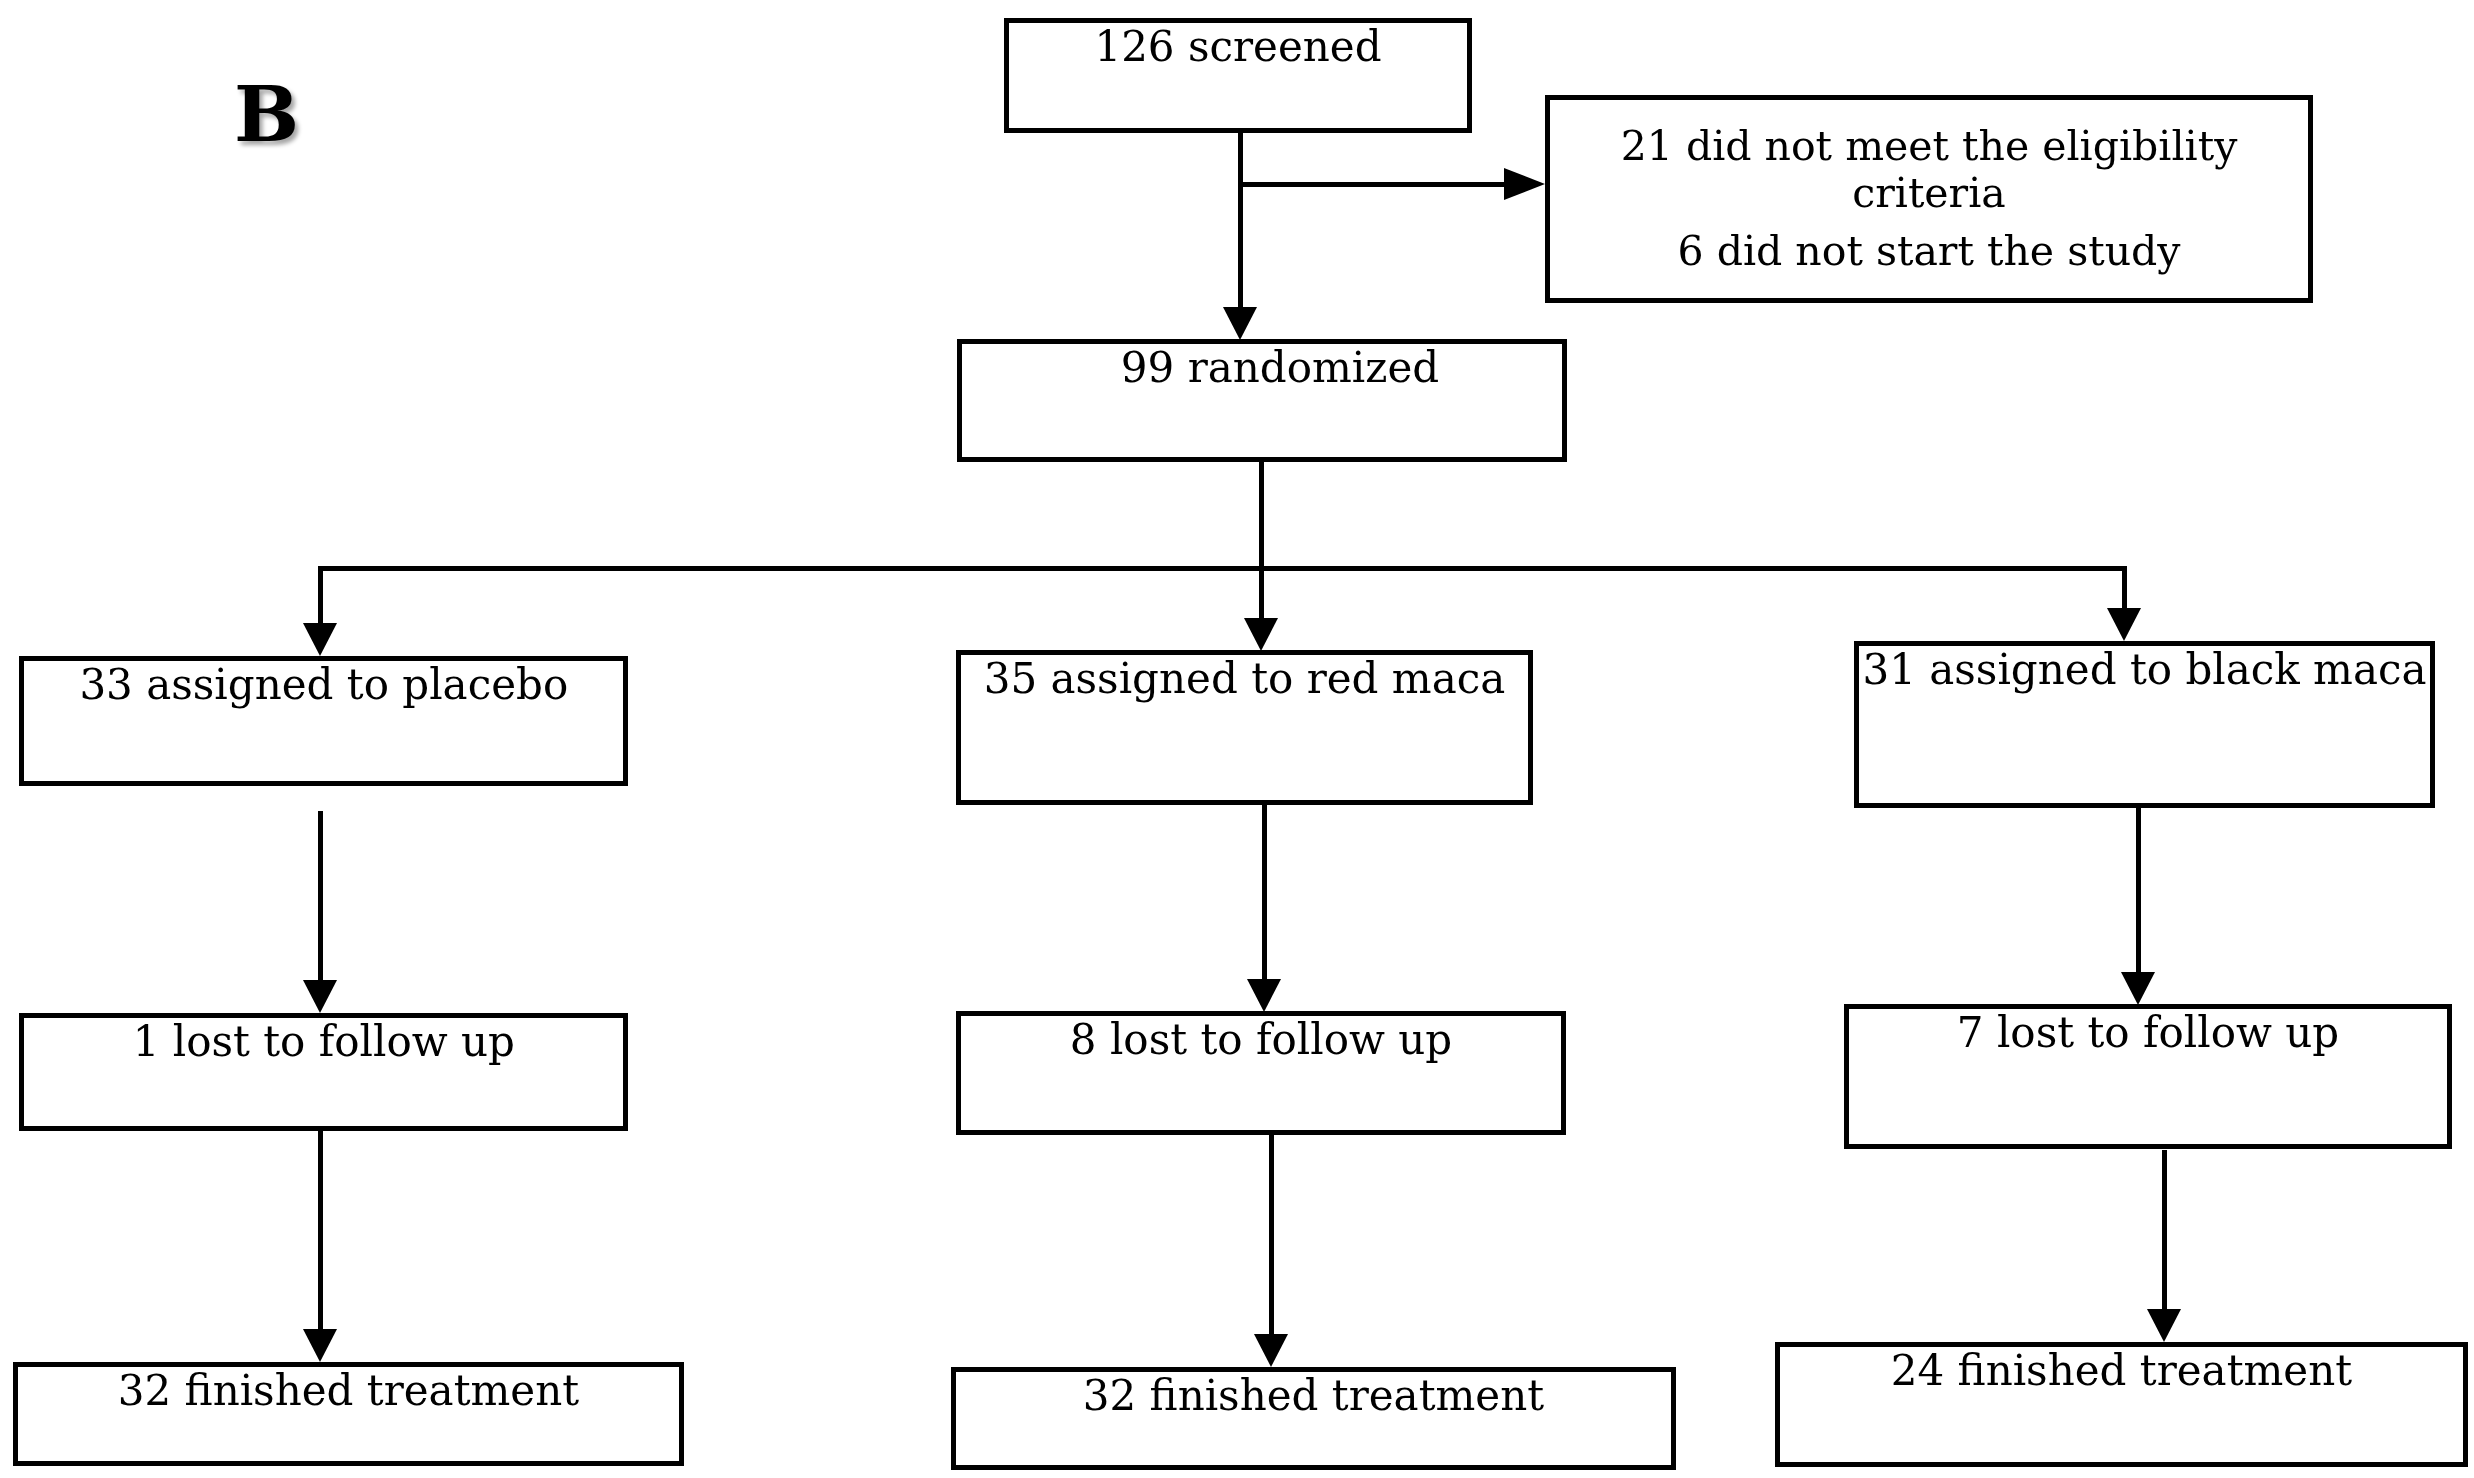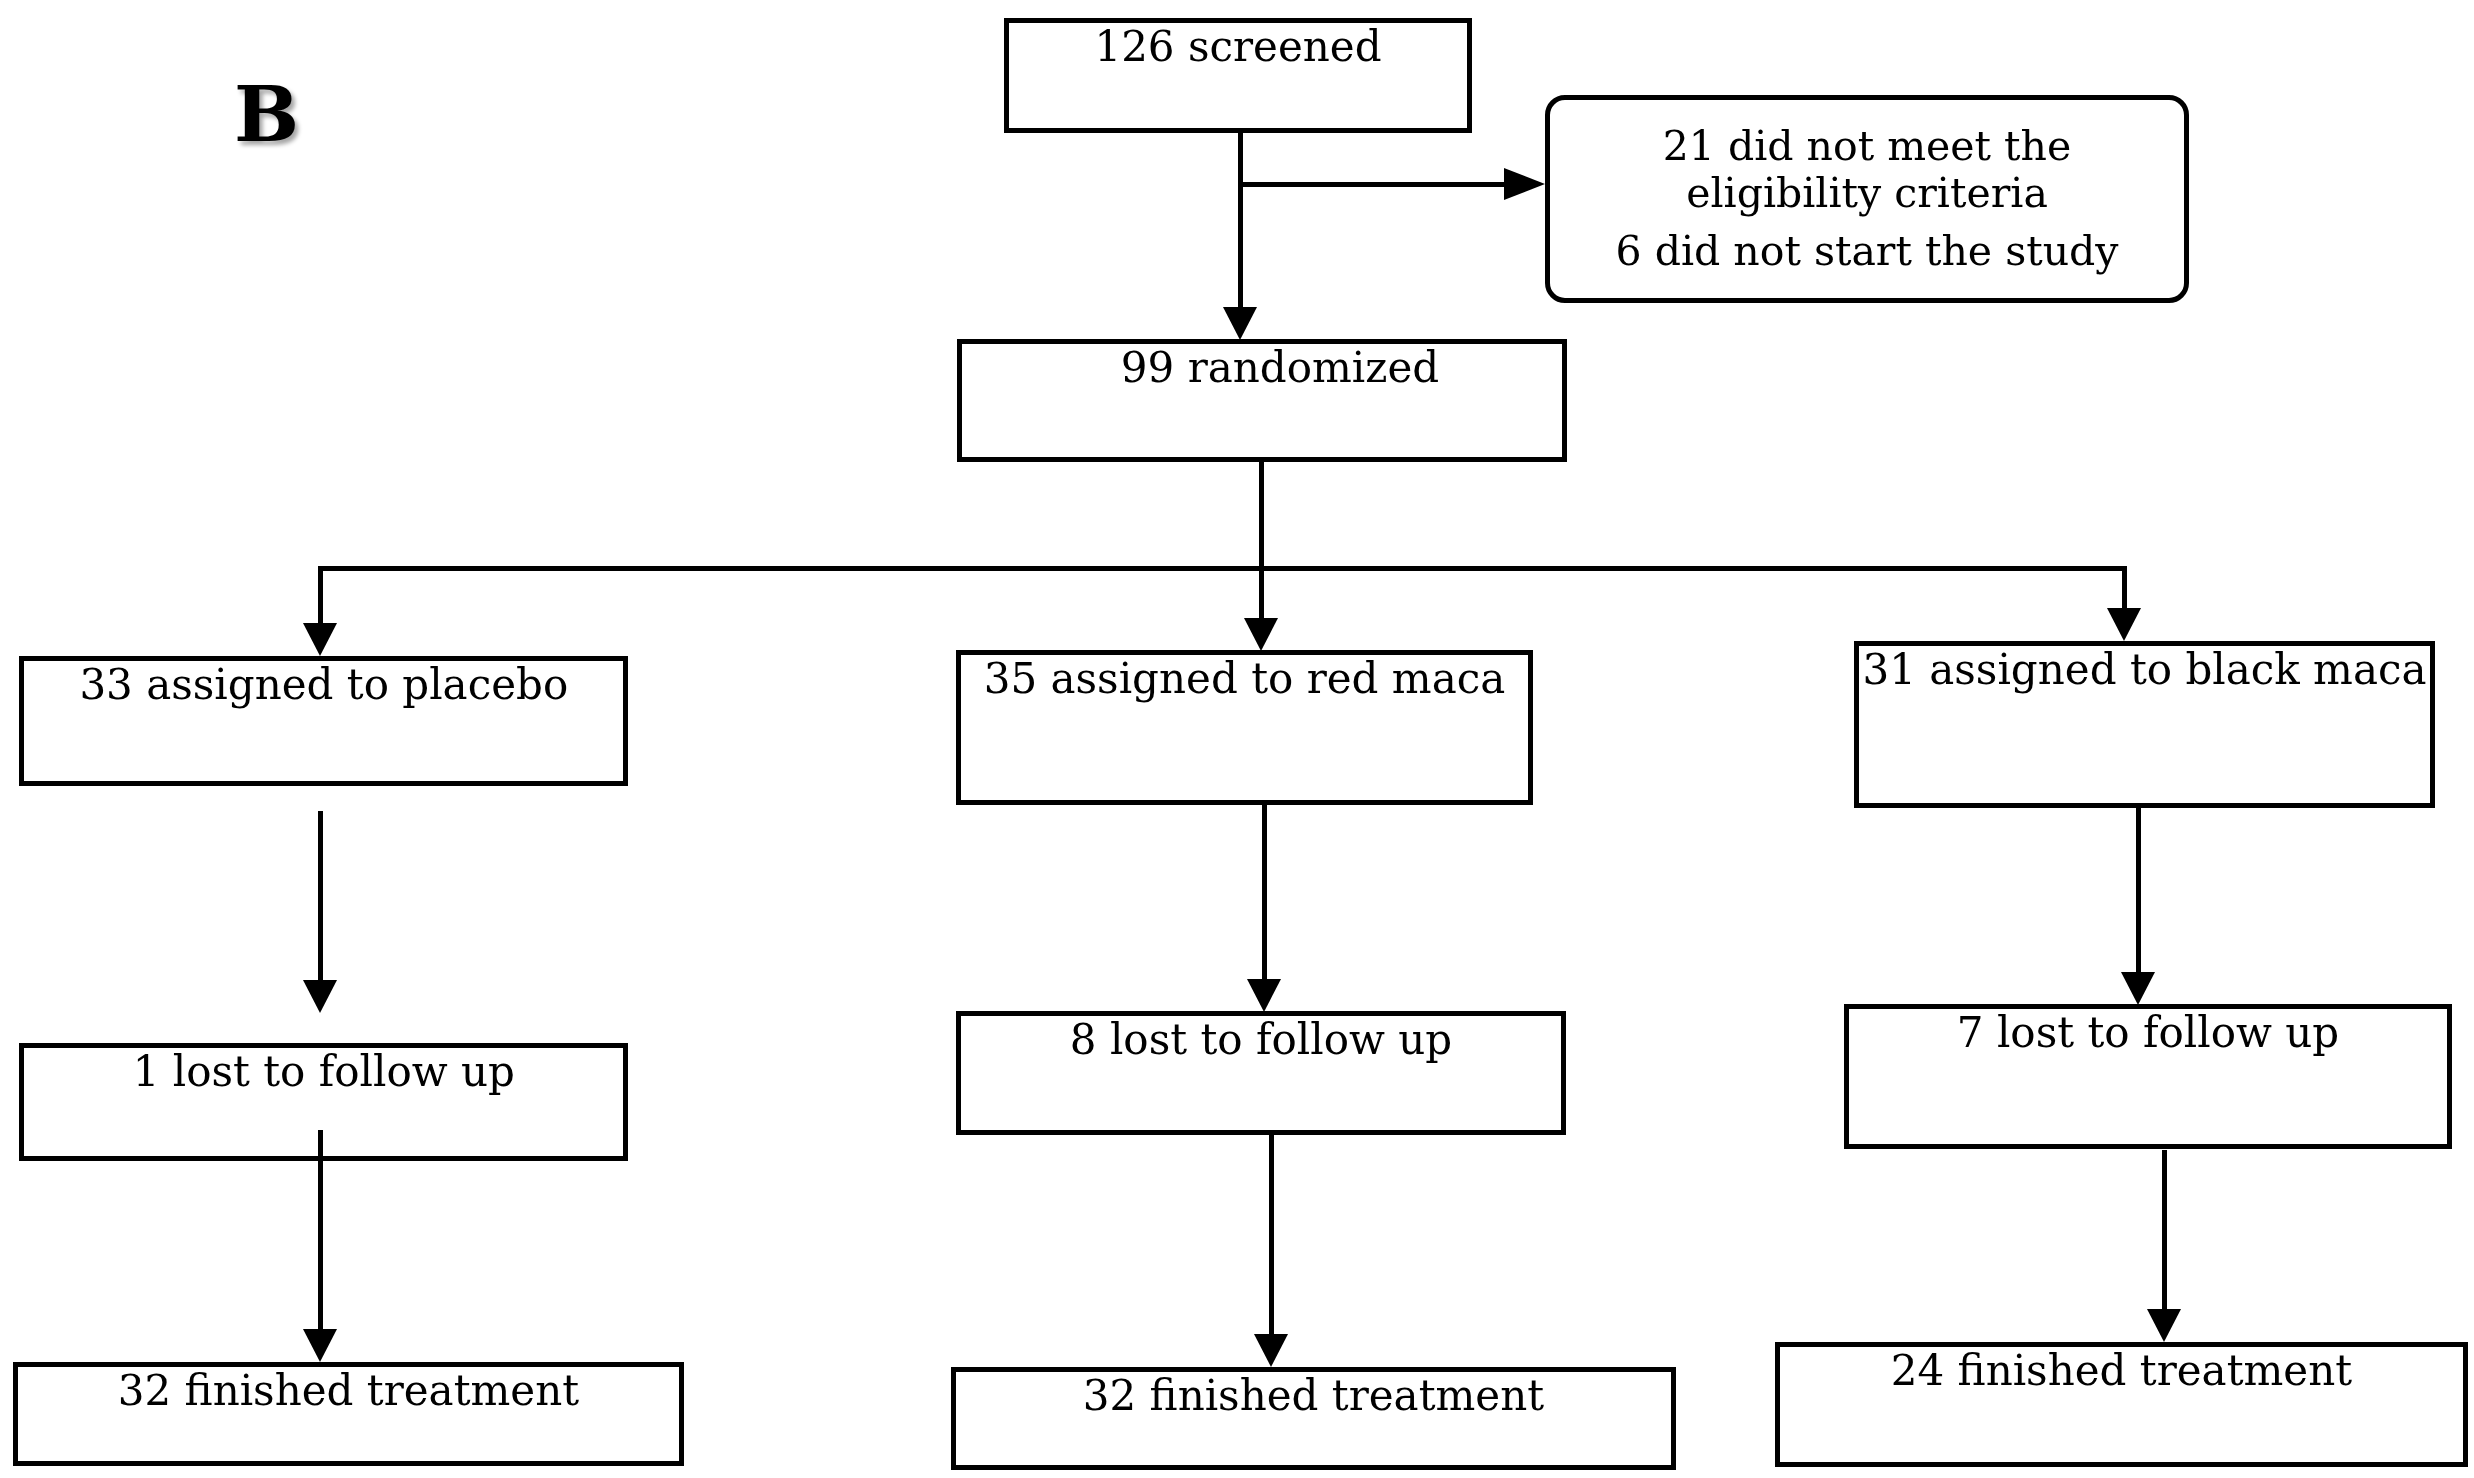--- a/index.html
+++ b/index.html
@@ -64,28 +64,28 @@
     position: absolute;
     width: 0;
     height: 0;
     border-top: 16.4px solid transparent;
     border-bottom: 16.4px solid transparent;
     border-left: 41px solid #000000;
   }
 
   
   #b-screened   { left: 1004px; top:   17.6px; width:  468px; height: 115px; }
-  #b-excluded   { left: 1545px; top:  95px; width: 644px; height: 208px; border-radius: 20px; }
+  #b-excluded   { left: 1545px; top:  95px; width: 768px; height: 208px; }
   #b-randomized { left: 957px; top:  339px; width: 610px; height: 123px; padding-left: 36px; }
 
   #b-assigned-0 { left:   19.3px; top: 656px; width: 609px; height: 130px; }
   #b-assigned-1 { left: 956px; top: 650px; width:  577px; height: 155px; }
   #b-assigned-2 { left: 1854px; top: 641px; width:  581px; height: 167px; }
 
-  #b-lost-0     { left:   19.3px; top: 1043px; width: 609px; height: 118px; }
+  #b-lost-0     { left:   19.3px; top: 1013px; width: 609px; height: 118px; }
   #b-lost-1     { left: 956px; top: 1011px; width: 610px; height: 124px; }
   #b-lost-2     { left: 1844px; top: 1004px; width: 608px; height: 145px; }
 
   #b-finished-0 { left:   13px; top: 1362px; width: 671px; height: 104px; }
   #b-finished-1 { left: 951px; top: 1367px; width: 725px; height: 103px; }
   #b-finished-2 { left: 1775px; top: 1342px; width: 693px; height: 125px; }
 
   
   #c-screened-down      { left: 1238px; top:  132px; height: 181px; }
   #a-screened-down      { left: 1223px; top:  307px; }

